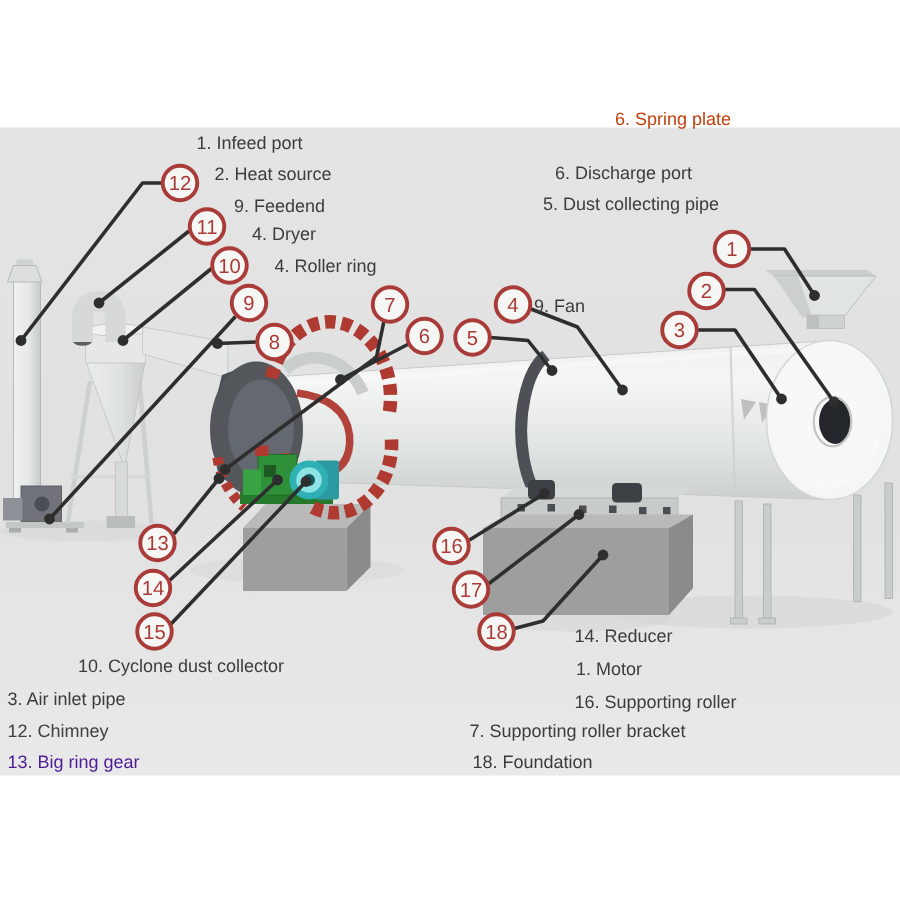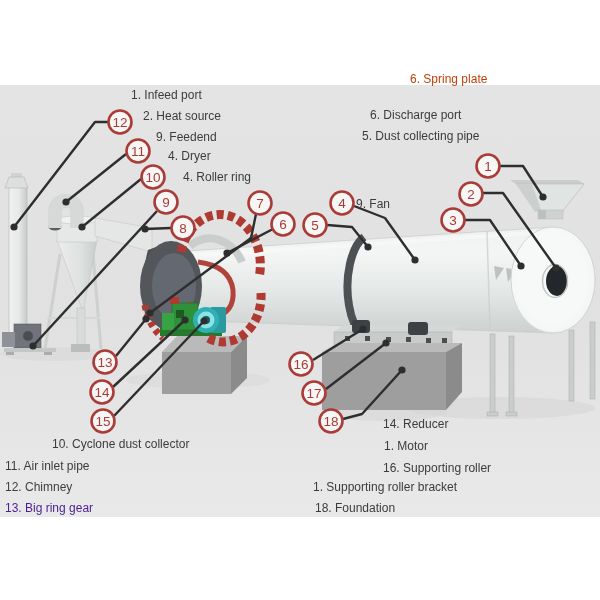--- a/index.html
+++ b/index.html
@@ -290,22 +290,22 @@
       <div class="legend-item" style="left: 131px; top: 88px; color: rgb(60, 60, 60);">1. Infeed port</div>
       <div class="legend-item" style="left: 143px; top: 109px; color: rgb(60, 60, 60);">2. Heat source</div>
       <div class="legend-item" style="left: 156px; top: 130px; color: rgb(60, 60, 60);">9. Feedend</div>
       <div class="legend-item" style="left: 168px; top: 149px; color: rgb(60, 60, 60);">4. Dryer</div>
       <div class="legend-item" style="left: 183px; top: 170px; color: rgb(60, 60, 60);">4.  Roller ring</div>
       <div class="legend-item" style="left: 375px; top: 72px; color: #c2410c; margin-left: 35px;">6. Spring plate</div>
       <div class="legend-item" style="left: 370px; top: 108px; color: rgb(60, 60, 60);">6. Discharge port</div>
       <div class="legend-item" style="left: 362px; top: 129px; color: rgb(60, 60, 60);">5. Dust collecting pipe</div>
       <div class="legend-item" style="left: 356px; top: 149px; color: rgb(60, 60, 60); margin-top: 48px;">9. Fan</div>
       <div class="legend-item" style="left: 5px; top: 437px; color: rgb(60, 60, 60); margin-left: 47px;">10. Cyclone dust collector</div>
-      <div class="legend-item" style="left: 5px; top: 459px; color: rgb(60, 60, 60);">11. Air inlet pipe</div>
+      <div class="legend-item" style="left: 5px; top: 459px; color: rgb(60, 60, 60);">3. Air inlet pipe</div>
       <div class="legend-item" style="left: 5px; top: 480px; color: #404040;">12. Chimney</div>
       <div class="legend-item" style="left: 5px; top: 501px; color: #4c1d95;">13. Big ring gear</div>
       <div class="legend-item" style="left: 383px; top: 417px; color: rgb(60, 60, 60);">14. Reducer</div>
       <div class="legend-item" style="left: 384px; top: 439px; color: rgb(60, 60, 60);">1. Motor</div>
       <div class="legend-item" style="left: 383px; top: 461px; color: rgb(60, 60, 60);">16. Supporting roller</div>
-      <div class="legend-item" style="left: 313px; top: 480px; color: rgb(60, 60, 60);">1. Supporting roller bracket</div>
+      <div class="legend-item" style="left: 313px; top: 480px; color: rgb(60, 60, 60);">7. Supporting roller bracket</div>
       <div class="legend-item" style="left: 315px; top: 501px; color: rgb(60, 60, 60); text-align: center;">18. Foundation</div>
     </div>
 </div>
 
 </body></html>

